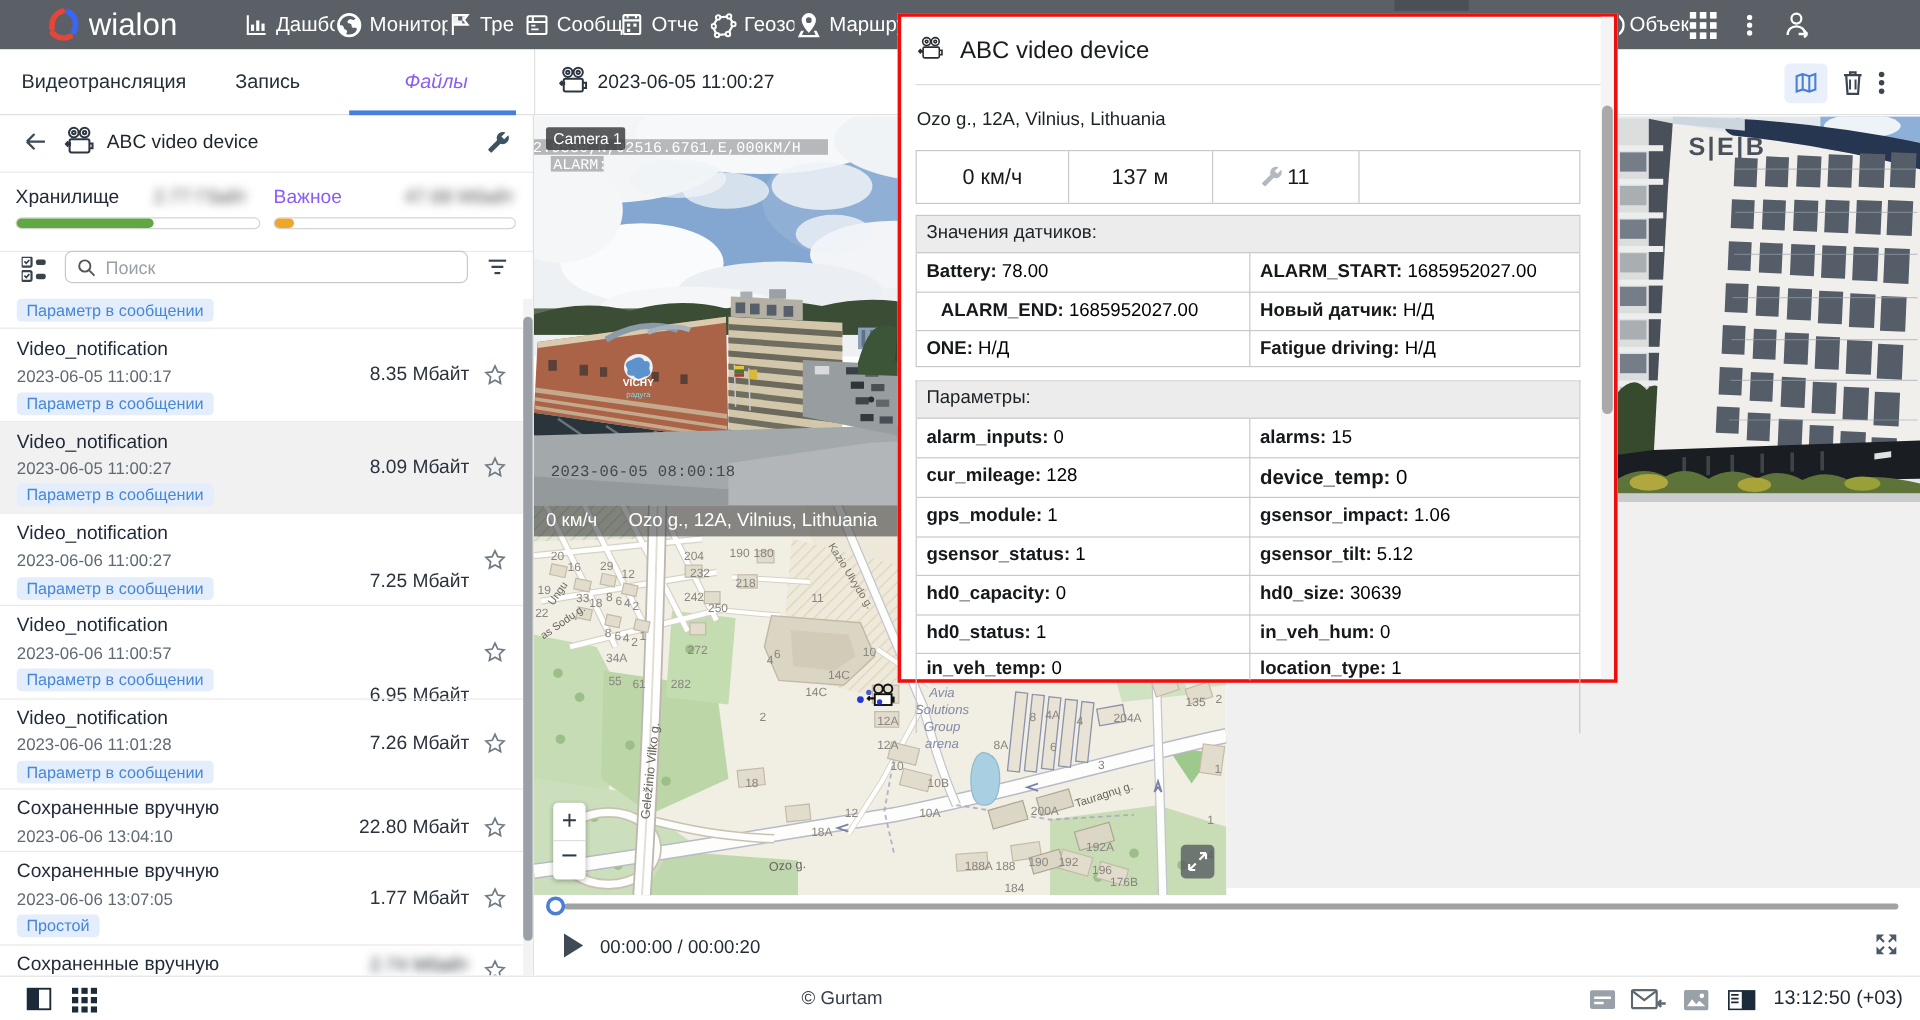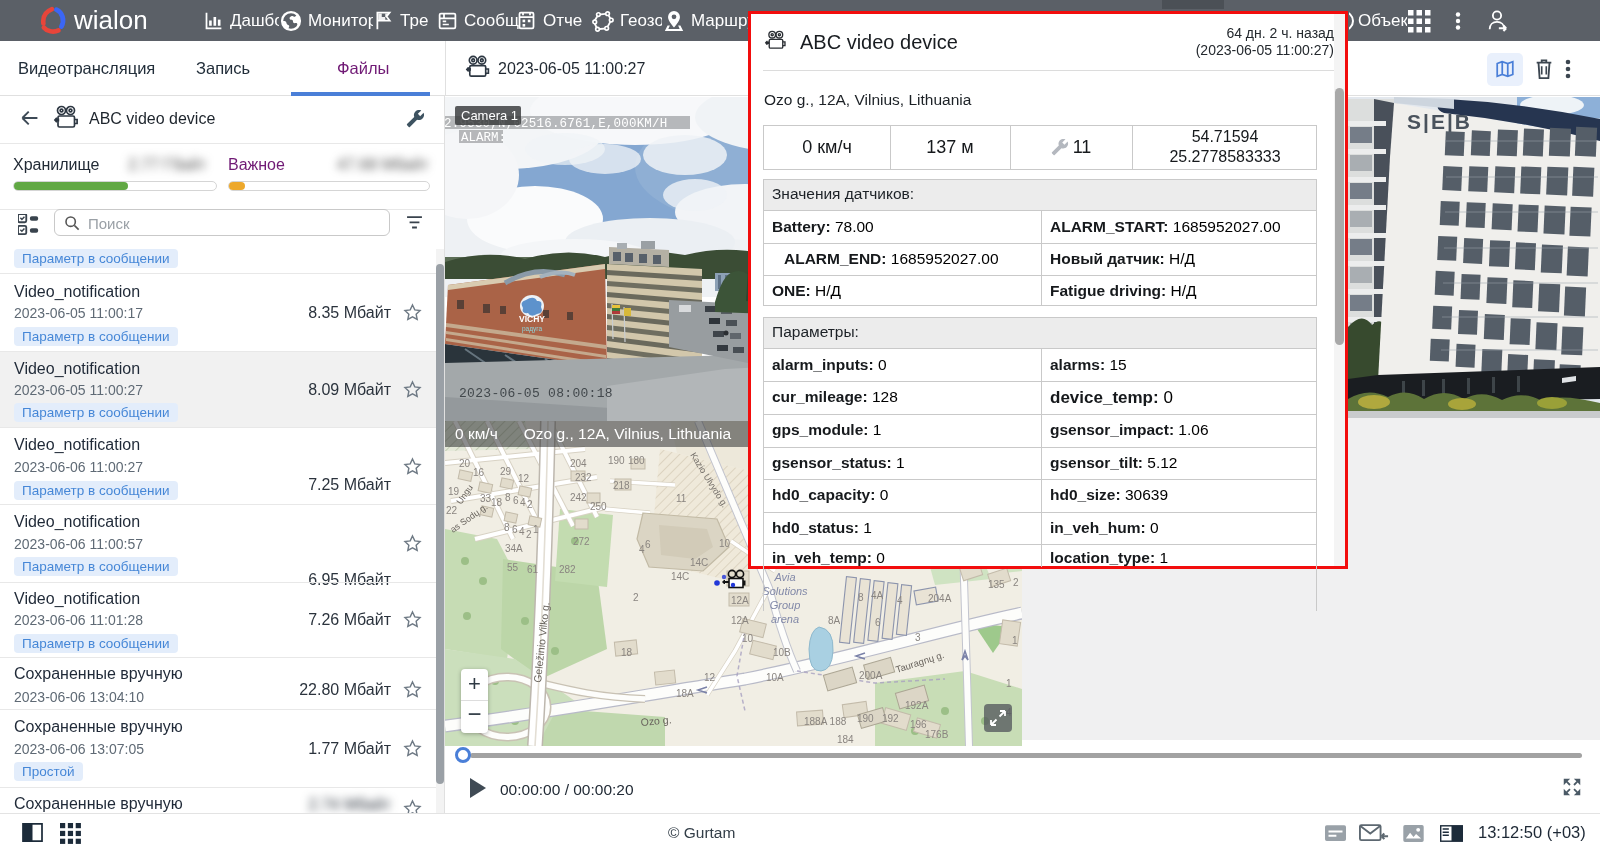--- a/index.html
+++ b/index.html
@@ -143,21 +143,21 @@
   </svg>
   <svg class="abs" style="left:1486px;top:9px;" width="22" height="24" viewBox="0 0 24 26" fill="none" stroke="#fff" stroke-width="2">
     <circle cx="12" cy="7" r="4.5"></circle>
       <path d="M4 22c0-5 3.5-8 8-8s8 3 8 8"></path>
       <path d="M14 21h8m0 0l-3-3m3 3l-3 3" stroke-width="2.2"></path>
   </svg>
 </div>
 <div id="row2">
   <div class="tab" style="left:18px;">Видеотрансляция</div>
   <div class="tab" style="left:196px;text-align:right;">Запись</div>
-  <div class="tab" style="left:337px; color:#701a75;">Файлы</div>
+  <div class="tab" style="left:337px; color:#8b5cf6;font-style:italic;">Файлы</div>
   <div id="tab-underline"></div>
   <div style="position:absolute; left:445px; top:0; width:1px; height:55px; background:#e0e0e0;"></div>
 
   <svg class="abs" style="left:464px;top:13px;" width="27" height="27" viewBox="0 0 28 28" fill="none" stroke="#2d3742" stroke-width="1.7">
     <circle cx="9.5" cy="6.5" r="4"></circle>
       <circle cx="9.5" cy="6.5" r="1.4"></circle>
     <circle cx="18.5" cy="6.5" r="4"></circle>
       <circle cx="18.5" cy="6.5" r="1.4"></circle>
     <rect x="6" y="12" width="16.5" height="11" rx="1.5"></rect>
     <path d="M22.5 15.5h2.8v4.5h-2.8"></path>
@@ -194,21 +194,21 @@
     <path d="M6 14.6H3.8v-1h-1l-2.2 2.4 2.2 2.4h1v-1H6z" fill="#2d3742" stroke="none" transform="translate(1.2,0)"></path>
   </svg>
   <div class="abs" style="left:89px;top:14px;font-size:16px;color:#1d242c;">ABC video device</div>
   <svg class="abs" style="left:406px;top:13px;" width="19" height="19" viewBox="0 0 24 24" fill="#3e5361">
     <path d="M22.7 19.1l-9.1-9.1c.9-2.3.4-5-1.5-6.9-2-2-5-2.4-7.4-1.3L9 6.1 6.1 9 1.8 4.7C.6 7.1 1.1 10.1 3.1 12.1c1.9 1.9 4.6 2.4 6.9 1.5l9.1 9.1c.4.4 1 .4 1.4 0l2.1-2.1c.5-.5.5-1.1.1-1.5z" transform="translate(24,0) scale(-1,1)"></path>
   </svg>
   <div class="divider" style="top:47px;"></div>
 
   <div class="abs" style="left:13px;top:60px;font-size:16px;color:#222b36;">Хранилище</div>
   <div class="abs" style="left:128px;top:60px;font-size:16px;color:#555;filter:blur(4px);">2.77 Гбайт</div>
-  <div class="abs" style="left:228px;top:60px;font-size:16px;color:#701a75;">Важное</div>
+  <div class="abs" style="left:228px;top:60px;font-size:16px;color:#8b5cf6;">Важное</div>
   <div class="abs" style="left:337px;top:60px;font-size:16px;color:#555;filter:blur(4px);">47.68 Мбайт</div>
   <div class="abs" style="left:13px;top:85px;width:204px;height:10px;border:1px solid #d5d5d5;border-radius:5px;background:#fff;">
     <div style="width:114px;height:8px;background:#61a844;border-radius:4px;"></div>
   </div>
   <div class="abs" style="left:228px;top:85px;width:202px;height:10px;border:1px solid #d5d5d5;border-radius:5px;background:#fff;">
     <div style="width:16px;height:8px;background:#eda82b;border-radius:4px;"></div>
   </div>
   <div class="divider" style="top:113px;"></div>
 
   <svg class="abs" style="left:18px;top:118px;" width="22" height="21" viewBox="0 0 24 23" fill="#39434d">
@@ -779,35 +779,33 @@
   <svg class="abs" style="left:13px;top:16px;" width="24" height="22" viewBox="0 0 28 26" fill="none" stroke="#2a2e33" stroke-width="1.6">
     <circle cx="9.5" cy="5.5" r="3.9"></circle>
       <circle cx="9.5" cy="5.5" r="1.3"></circle>
     <circle cx="18" cy="5.5" r="3.9"></circle>
       <circle cx="18" cy="5.5" r="1.3"></circle>
     <rect x="6" y="11" width="16" height="10.5" rx="1.5"></rect>
     <path d="M22 14h2.6v4.5H22"></path>
     <path d="M6 13.6H4v-1H3l-2.2 2.5L3 17.6h1v-1h2z" fill="#2a2e33" stroke="none"></path>
   </svg>
   <div class="abs" style="left:49px;top:17px;font-size:20px;color:#181c20;">ABC video device</div>
-  <div class="abs" style="right:11px;top:11px;width:250px;text-align:right;font-size:14px;color:#24292e;line-height:17px;">64 дн. 2 ч. назад<br>(2023-06-05 11:00:27)</div>
   <div class="abs" style="left:12px;top:56px;width:571px;height:1px;background:#dcdcdc;"></div>
   <div class="abs" style="left:13px;top:77px;font-size:15.5px;color:#1c2126;">Ozo g., 12A, Vilnius, Lithuania</div>
 
   <div class="tbl" style="left:12px;top:111px;width:554px;height:45px;">
     <div class="abs" style="left:126px;top:0;width:1px;height:43px;background:#c9c9c9;"></div>
     <div class="abs" style="left:246px;top:0;width:1px;height:43px;background:#c9c9c9;"></div>
     <div class="abs" style="left:368px;top:0;width:1px;height:43px;background:#c9c9c9;"></div>
     <div class="abs" style="left:0;top:0;width:126px;height:43px;line-height:43px;text-align:center;font-size:18px;color:#16191c;">0 км/ч</div>
     <div class="abs" style="left:126px;top:0;width:120px;height:43px;line-height:43px;text-align:center;font-size:18px;color:#16191c;">137 м</div>
     <div class="abs" style="left:246px;top:0;width:122px;height:43px;line-height:43px;text-align:center;font-size:18px;color:#16191c;">
       <svg style="vertical-align:-3px;margin-right:4px;" width="18" height="18" viewBox="0 0 24 24" fill="#b4b8bf">
           <path d="M22.7 19.1l-9.1-9.1c.9-2.3.4-5-1.5-6.9-2-2-5-2.4-7.4-1.3L9 6.1 6.1 9 1.8 4.7C.6 7.1 1.1 10.1 3.1 12.1c1.9 1.9 4.6 2.4 6.9 1.5l9.1 9.1c.4.4 1 .4 1.4 0l2.1-2.1c.5-.5.5-1.1.1-1.5z" transform="translate(24,0) scale(-1,1)"></path>
         </svg>11</div>
-    <div class="abs" style="left:368px;top:0;width:186px;height:43px;text-align:center;font-size:16px;color:#16191c;line-height:20px;padding-top:1px;">54.71594<br>25.2778583333</div>
   </div>
 
   <div class="tbl" style="left:12px;top:165px;width:554px;height:127px;">
     <div class="abs" style="left:0;top:0;width:552px;height:31px;background:#ececec;border-bottom:1px solid #c9c9c9;"></div>
     <div class="abs" style="left:8px;top:5px;font-size:15.5px;color:#1c2126;">Значения датчиков:</div>
     <div class="abs" style="left:277px;top:31px;width:1px;height:94px;background:#c9c9c9;"></div>
     <div class="abs" style="left:0;top:63px;width:552px;height:1px;background:#c9c9c9;"></div>
     <div class="abs" style="left:0;top:95px;width:552px;height:1px;background:#c9c9c9;"></div>
     <div class="abs" style="left:8px;top:38px;font-size:15.5px;"><span class="celllbl">Battery:</span> 78.00</div>
     <div class="abs" style="left:286px;top:38px;font-size:15.5px;"><span class="celllbl">ALARM_START:</span> 1685952027.00</div>

